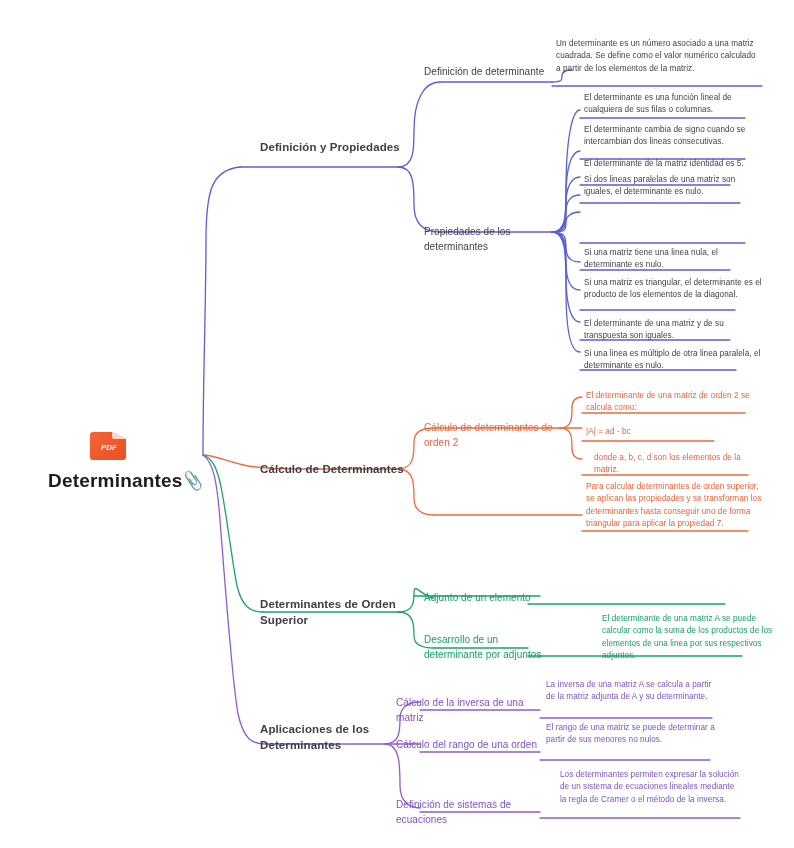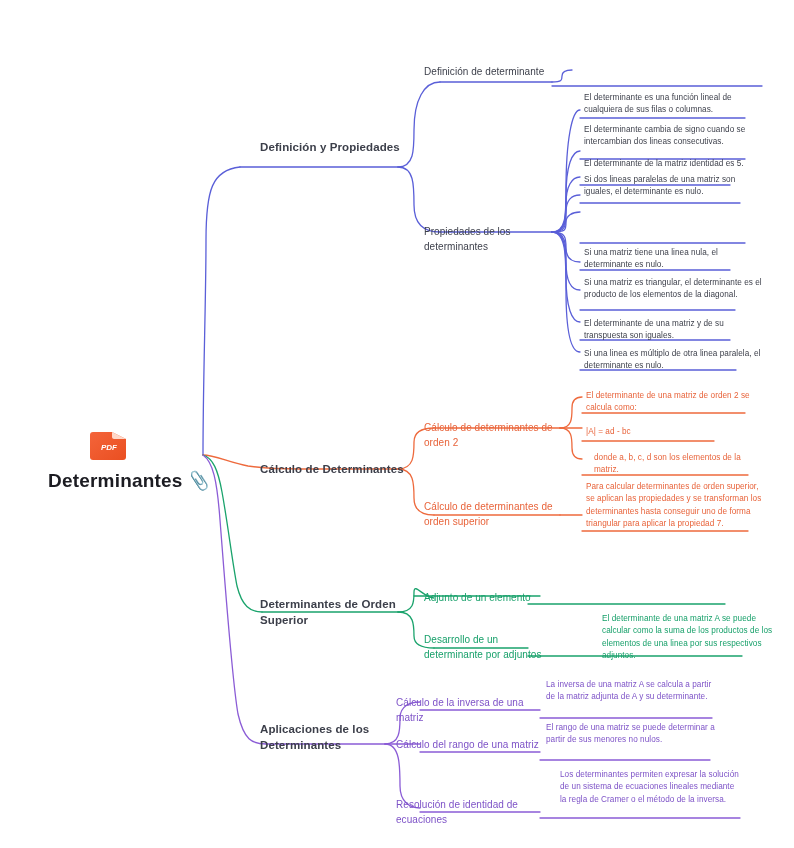--- a/index.html
+++ b/index.html
@@ -2,21 +2,21 @@
 <html><head>
 <meta charset="utf-8">
 <style>
   html,body{margin:0;padding:0;background:#ffffff;}
   body{width:794px;height:848px;font-family:"Liberation Sans",sans-serif;overflow:hidden;}
   #canvas{position:relative;width:794px;height:848px;background:#fff;}
   #wires{position:absolute;left:0;top:0;width:794px;height:848px;}
   .node{position:absolute;box-sizing:border-box;}
   .root-title{
     font-size:19px;font-weight:700;color:#1c1c22;letter-spacing:.2px;
-    display:flex;align-items:center;gap:6px;white-space:nowrap;
+    display:flex;align-items:center;gap:0;white-space:nowrap;
   }
   .clip-icon{font-size:17px;color:#2b2b33;line-height:1;display:inline-block;transform:rotate(8deg);}
   .pdf-badge{position:absolute;width:44px;height:44px;}
   .b1{font-size:11.5px;font-weight:700;color:#1f2026;line-height:1.35;letter-spacing:.1px;}
   .b2{font-size:10px;font-weight:400;line-height:1.45;letter-spacing:.05px;}
   .b3{font-size:8.2px;font-weight:400;line-height:1.5;letter-spacing:.05px;}
   .c-orange{color:#e8633a;}
   .c-green{color:#17a06a;}
   .c-purple{color:#7d52c7;}
   .c-dark{color:#3c3f4a;}
@@ -121,20 +121,23 @@
     <span class="clip-icon">📎</span>
   </div>
 
   <div class="node b1 c-dark" style="left:260px;top:140px;width:150px;">
     <span>Definición y Propiedades</span>
   </div>
 
   <div class="node b2 c-dark" style="left:424px;top:65px;width:130px;">
     <span>Definición de determinante</span>
   </div>
+  <div class="node b3 c-dark" style="left:556px;top:38px;width:205px;">
+    <span>Un determinante es un número asociado a una matriz cuadrada. Se define como el valor numérico calculado a partir de los elementos de la matriz.</span>
+  </div>
 
   <div class="node b2 c-dark" style="left:424px;top:225px;width:135px;">
     <span>Propiedades de los determinantes</span>
   </div>
 
   <div class="node b3 c-dark" style="left:584px;top:92px;width:180px;">
     <span>El determinante es una función lineal de cualquiera de sus filas o columnas.</span>
   </div>
   <div class="node b3 c-dark" style="left:584px;top:124px;width:180px;">
     <span>El determinante cambia de signo cuando se intercambian dos lineas consecutivas.</span>
@@ -158,23 +161,20 @@
     <span>Si una linea es múltiplo de otra linea paralela, el determinante es nulo.</span>
   </div>
 
   <div class="node b1 c-dark" style="left:260px;top:462px;width:160px;">
     <span>Cálculo de Determinantes</span>
   </div>
 
   <div class="node b2 c-orange" style="left:424px;top:421px;width:140px;">
     <span>Cálculo de determinantes de orden 2</span>
   </div>
-  <div class="node b2 c-orange" style="left:424px;top:500px;width:130px;">
-    <span>Cálculo de determinantes de orden superior</span>
-  </div>
 
   <div class="node b3 c-orange" style="left:586px;top:390px;width:180px;">
     <span>El determinante de una matriz de orden 2 se calcula como:</span>
   </div>
   <div class="node b3 c-orange" style="left:586px;top:426px;width:180px;">
     <span>|A| = ad - bc</span>
   </div>
   <div class="node b3 c-orange" style="left:586px;top:452px;width:180px;padding-left:8px;">
     <span>donde a, b, c, d son los elementos de la matriz.</span>
   </div>
@@ -198,24 +198,24 @@
   </div>
 
   <div class="node b1 c-dark" style="left:260px;top:722px;width:150px;">
     <span>Aplicaciones de los Determinantes</span>
   </div>
 
   <div class="node b2 c-purple" style="left:396px;top:696px;width:145px;">
     <span>Cálculo de la inversa de una matriz</span>
   </div>
   <div class="node b2 c-purple" style="left:396px;top:738px;width:145px;">
-    <span>Cálculo del rango de una matriz</span>
+    <span>Cálculo del rango de una orden</span>
   </div>
   <div class="node b2 c-purple" style="left:396px;top:798px;width:150px;">
-    <span>Resolución de identidad de ecuaciones</span>
+    <span>Definición de sistemas de ecuaciones</span>
   </div>
 
   <div class="node b3 c-purple" style="left:546px;top:679px;width:175px;">
     <span>La inversa de una matriz A se calcula a partir de la matriz adjunta de A y su determinante.</span>
   </div>
   <div class="node b3 c-purple" style="left:546px;top:722px;width:175px;">
     <span>El rango de una matriz se puede determinar a partir de sus menores no nulos.</span>
   </div>
   <div class="node b3 c-purple" style="left:560px;top:769px;width:180px;">
     <span>Los determinantes permiten expresar la solución de un sistema de ecuaciones lineales mediante la regla de Cramer o el método de la inversa.</span>

